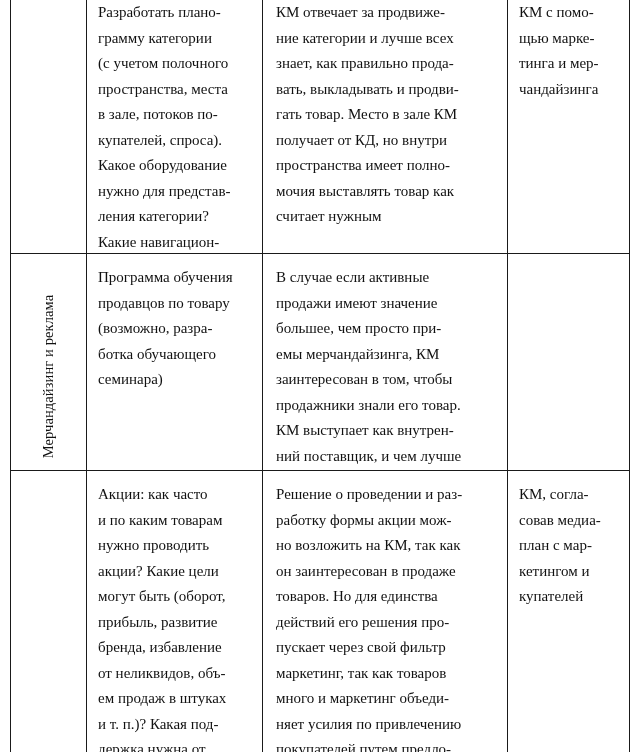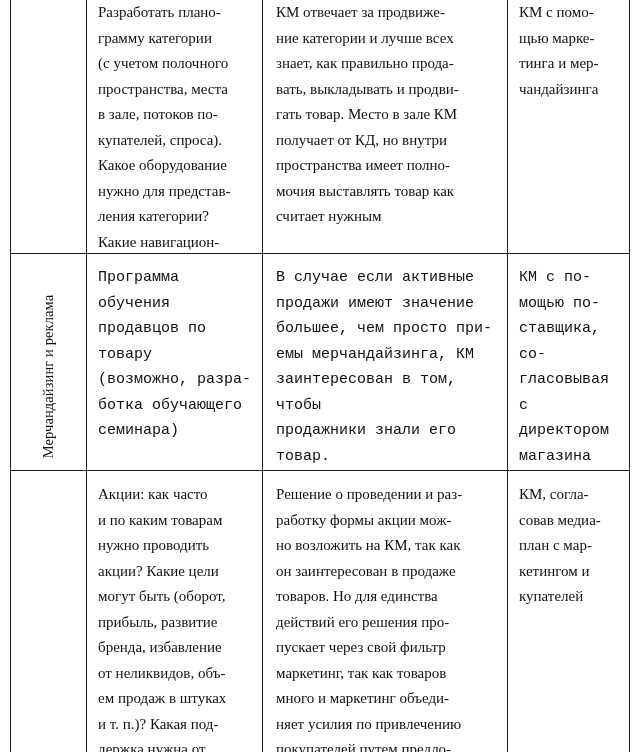--- a/index.html
+++ b/index.html
@@ -103,21 +103,21 @@
   .col-a p { padding-left: 11px; padding-right: 6px; }
   .col-b p { padding-left: 13px; padding-right: 8px; }
   .col-c p { padding-left: 11px; padding-right: 6px; }
 
   
   .row-1 { top: 0px;   height: 255px; }
   .row-2 { top: 256px; height: 216px; }
   .row-3 { top: 473px; height: 283px; }
 
   .row-1 .pad { padding-top: 2px; }
-  .row-2 .pad { padding-top: 11px; font-family: Liberation Mono, monospace; }
+  .row-2 .pad { padding-top: 11px; }
   .row-3 .pad { padding-top: 11px; }
 </style>
 </head>
 <body>
 
 <div class="page">
   <div class="table">
 
     <div class="vline v-left"></div>
     <div class="vline v-c1"></div>
@@ -174,30 +174,20 @@
       <p class="pad">В случае если активные
 продажи имеют значение
 большее, чем просто при-
 емы мерчандайзинга, КМ
 заинтересован в том, чтобы
 продажники знали его товар.
 КМ выступает как внутрен-
 ний поставщик, и чем лучше
 продавцы знают товар, тем
 лучше продажи</p>
-    </div>
-    <div class="cell col-c row-2">
-      <p class="pad">КМ с по-
-мощью по-
-ставщика, со-
-гласовывая
-с директором
-магазина
-и отделом
-персонала</p>
     </div>
 
     <div class="cell col-a row-3">
       <p class="pad">Акции: как часто
 и по каким товарам
 нужно проводить
 акции? Какие цели
 могут быть (оборот,
 прибыль, развитие
 бренда, избавление

